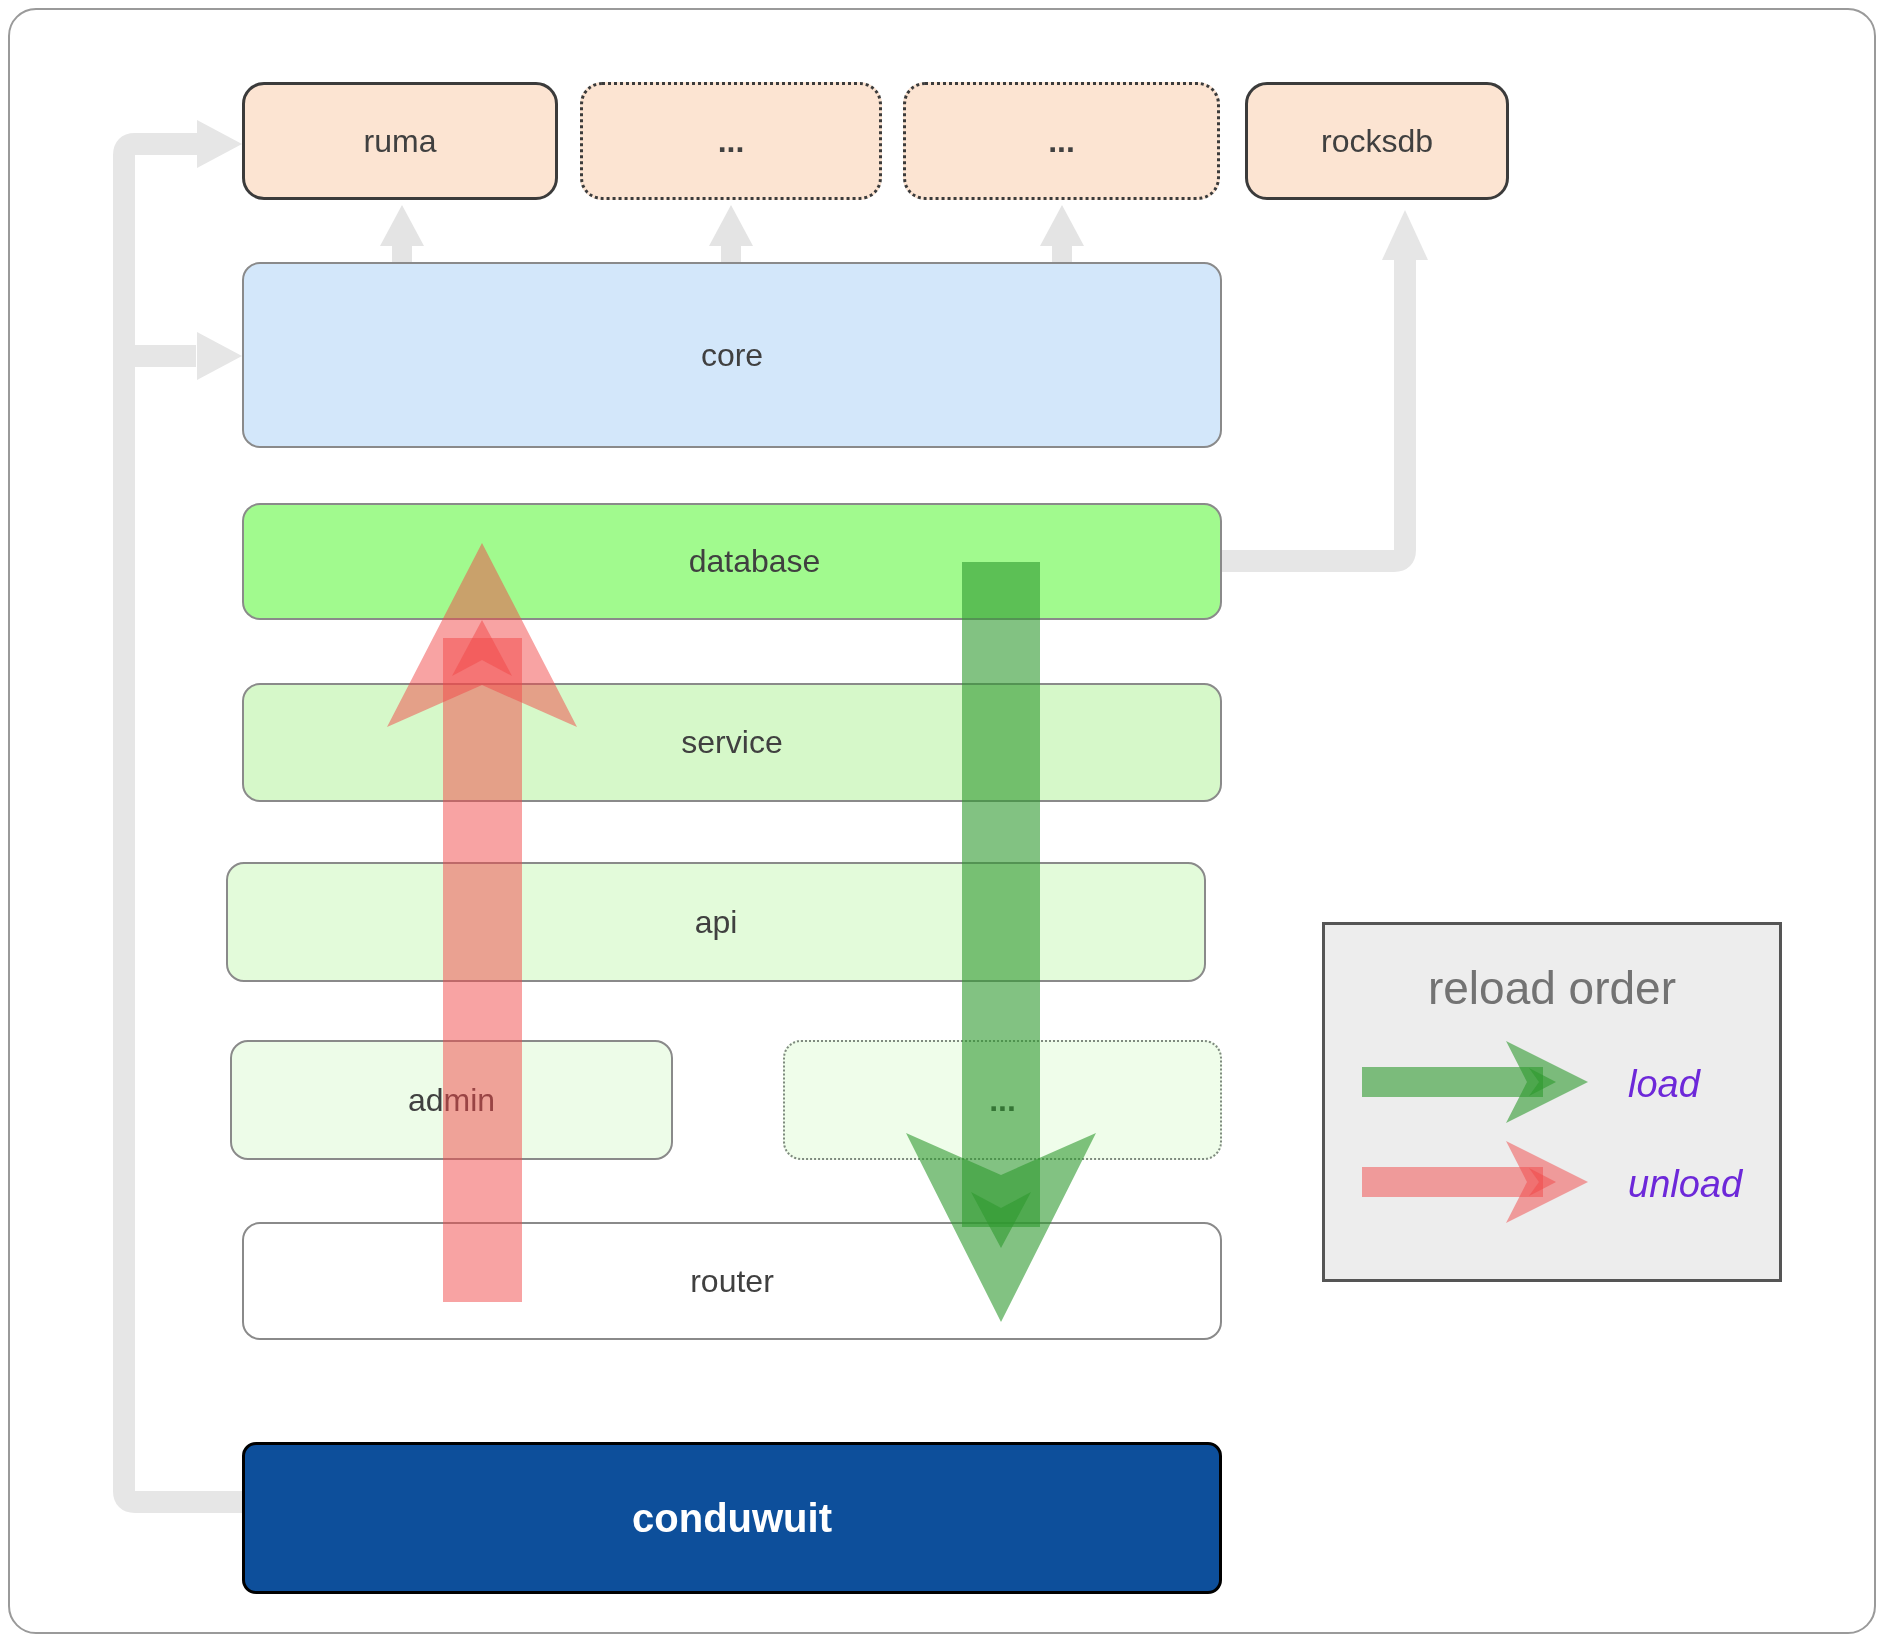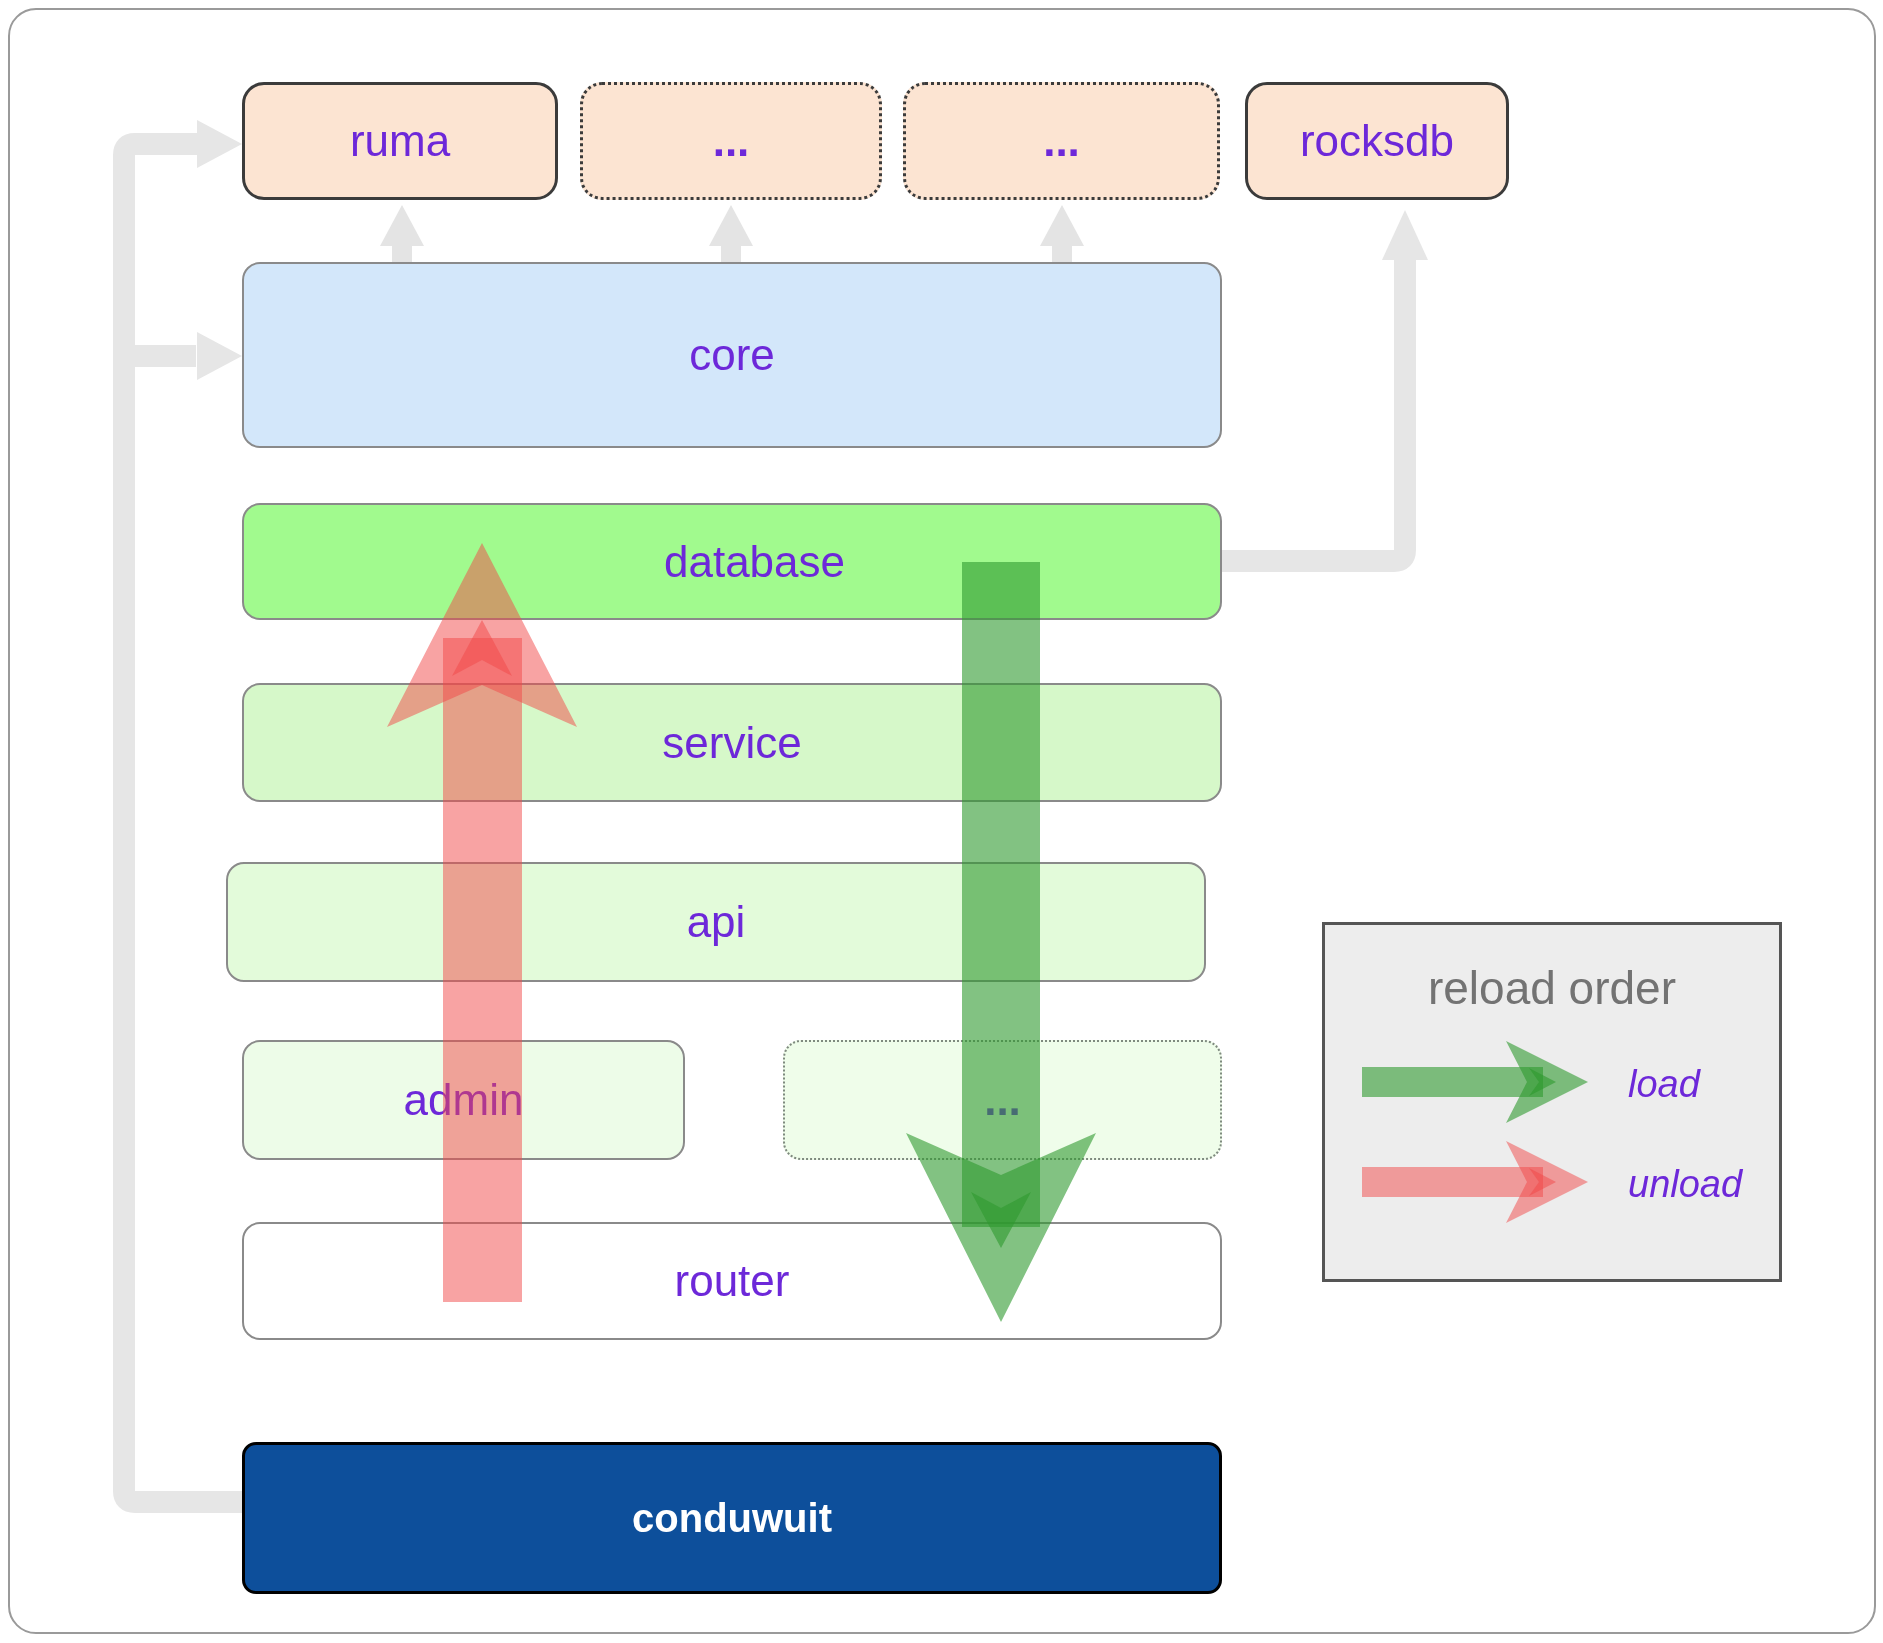--- a/index.html
+++ b/index.html
@@ -2,21 +2,21 @@
 <html><head>
 <meta charset="utf-8">
 <style>
   html,body{margin:0;padding:0;background:#ffffff;}
   .page{position:relative;width:1883px;height:1643px;background:#ffffff;overflow:hidden;
         font-family:"Liberation Sans","DejaVu Sans",sans-serif;}
   .outer-frame{position:absolute;left:8px;top:8px;width:1864px;height:1622px;
         border:2px solid #9a9a9a;border-radius:28px;pointer-events:none;}
   .layer{position:absolute;left:0;top:0;width:1883px;height:1643px;}
   .node{position:absolute;display:flex;align-items:center;justify-content:center;
-        box-sizing:border-box;border-radius:18px;font-size:44px;color:#6d28d9;}
+        box-sizing:border-box;border-radius:18px;font-size:32px;color:#404040;}
   .node-top{border:3px solid #3b3b3b;background:#fce4d2;border-radius:22px;}
   .node-top-dotted{border:3px dotted #3b3b3b;background:#fce4d2;border-radius:22px;font-weight:bold;}
   .node-layer{border:2px solid #8a8a8a;}
   .node-dotted-green{border:2px dotted #7f8a7f;}
   .fill-core{background:#d3e7fa;}
   .fill-db{background:#a1fa8e;padding-left:45px;}
   .fill-service{background:#d6f8c9;}
   .fill-api{background:#e3fbda;}
   .fill-admin{background:#edfce8;}
   .fill-dots3{background:#effdea;font-weight:bold;}
@@ -78,21 +78,21 @@
   </div>
   <div class="node node-layer fill-db" style="left:242px;top:503px;width:980px;height:117px;">
     <span>database</span>
   </div>
   <div class="node node-layer fill-service" style="left:242px;top:683px;width:980px;height:119px;">
     <span>service</span>
   </div>
   <div class="node node-layer fill-api" style="left:226px;top:862px;width:980px;height:120px;">
     <span>api</span>
   </div>
-  <div class="node node-layer fill-admin" style="left:242px;top:1040px;width:443px;height:120px;">
+  <div class="node node-layer fill-admin" style="left:230px;top:1040px;width:443px;height:120px;">
     <span>admin</span>
   </div>
   <div class="node node-dotted-green fill-dots3" style="left:783px;top:1040px;width:439px;height:120px;">
     <span>...</span>
   </div>
   <div class="node node-layer fill-router" style="left:242px;top:1222px;width:980px;height:118px;">
     <span>router</span>
   </div>
   <div class="node node-conduwuit" style="left:242px;top:1442px;width:980px;height:152px;">
     <span>conduwuit</span>

